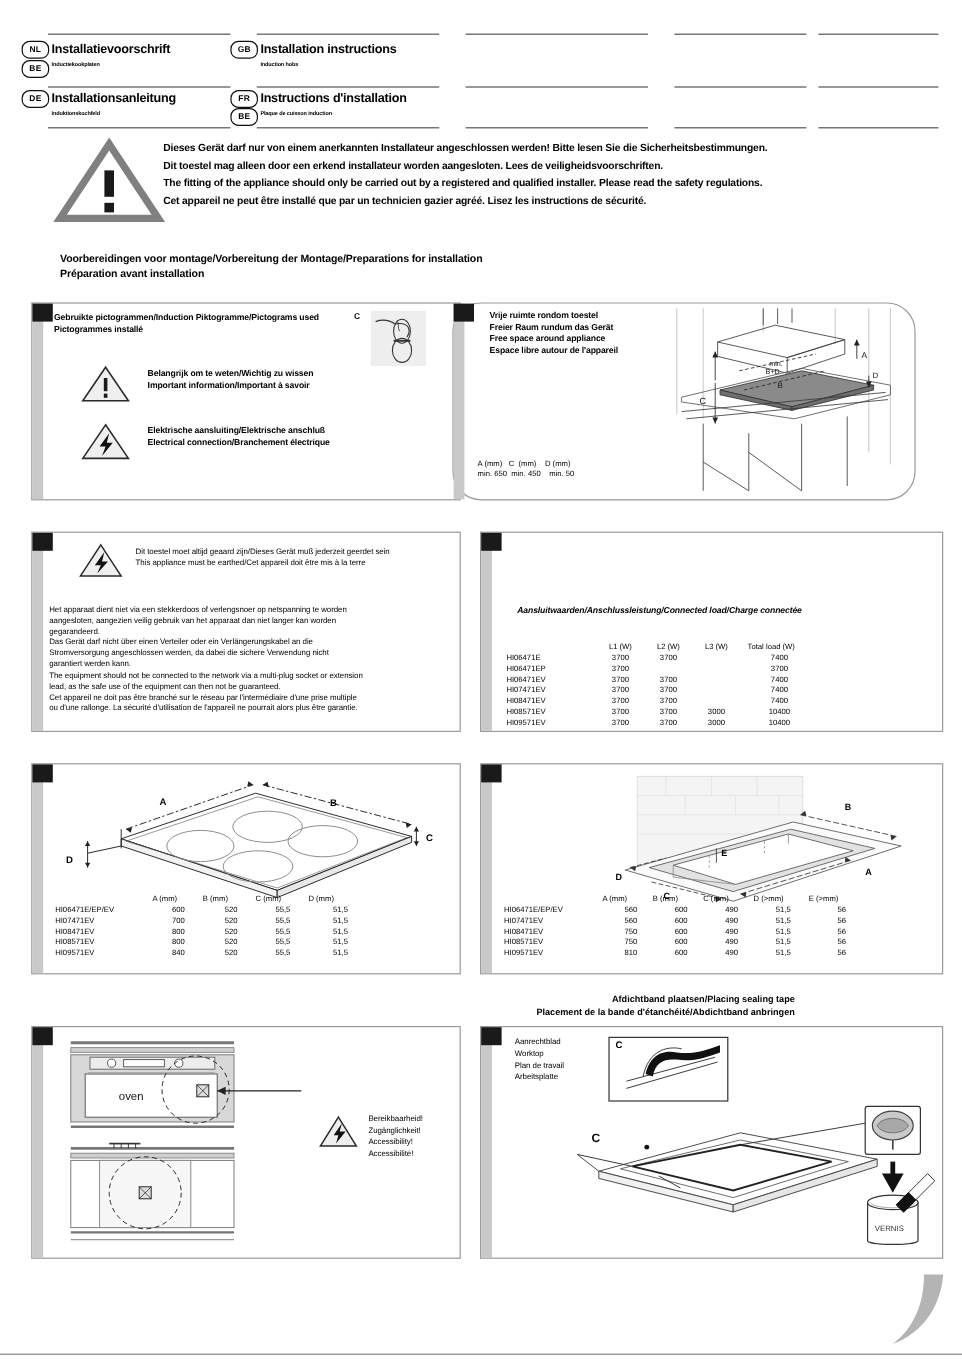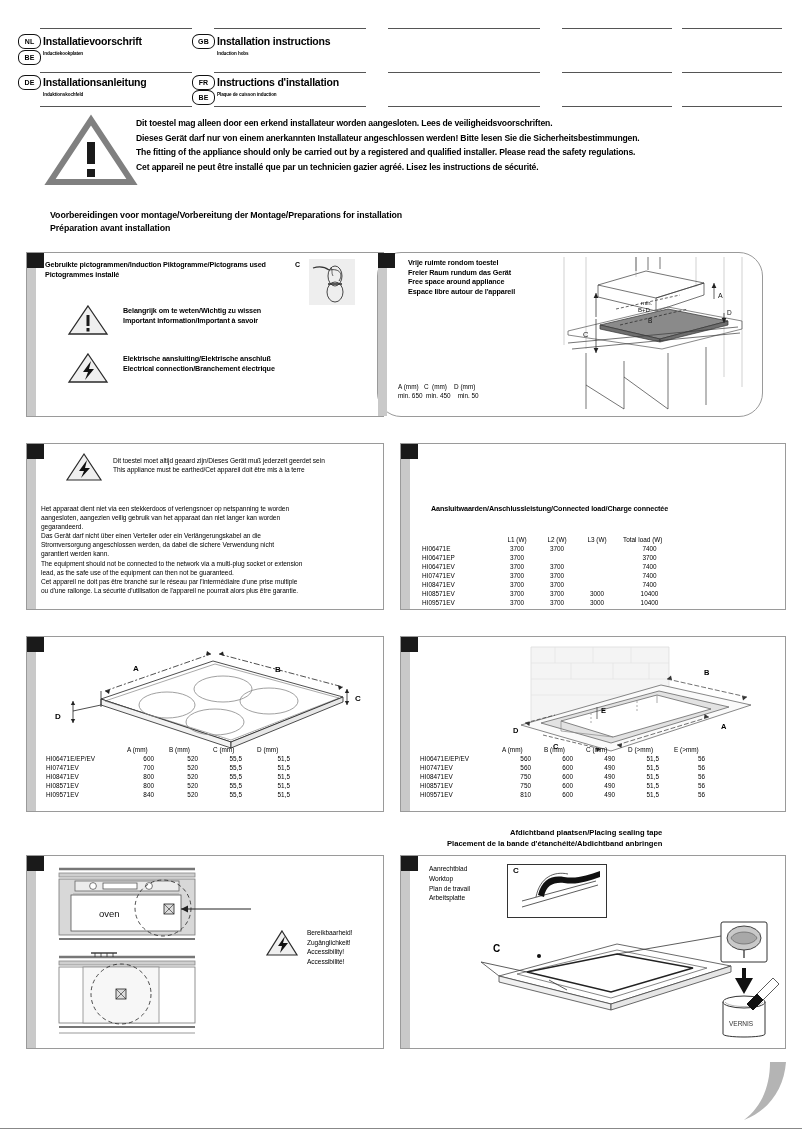--- a/index.html
+++ b/index.html
@@ -77,22 +77,22 @@
     <div class="hsub" style="left:199px;top:66px;">Plaque de cuisson induction</div>
   </div>
 
   <div class="warnbox">
     <svg width="90" height="70" style="position:absolute;left:22px;top:0px;">
       <polygon points="45,4 86,66 4,66" fill="none" stroke="#808080" stroke-width="6"></polygon>
       <rect x="41" y="26" width="8" height="22" fill="#1a1a1a"></rect>
       <rect x="41" y="53" width="8" height="8" fill="#1a1a1a"></rect>
     </svg>
     <div class="warn-txt">
+      <div>Dieses Gerät darf nur von einem anerkannten Installateur angeschlossen werden! Bitte lesen Sie die Sicherheitsbestimmungen.</div>
       <div>Dit toestel mag alleen door een erkend installateur worden aangesloten. Lees de veiligheidsvoorschriften.</div>
-      <div>Dieses Gerät darf nur von einem anerkannten Installateur angeschlossen werden! Bitte lesen Sie die Sicherheitsbestimmungen.</div>
       <div>The fitting of the appliance should only be carried out by a registered and qualified installer. Please read the safety regulations.</div>
       <div>Cet appareil ne peut être installé que par un technicien gazier agréé. Lisez les instructions de sécurité.</div>
     </div>
   </div>
 
   <div class="sec-h">
     <div>Voorbereidingen voor montage/Vorbereitung der Montage/Preparations for installation</div>
     <div>Préparation avant installation</div>
   </div>
 
@@ -217,21 +217,21 @@
       <div>The equipment should not be connected to the network via a multi-plug socket or extension</div>
       <div>lead, as the safe use of the equipment can then not be guaranteed.</div>
       <div>Cet appareil ne doit pas être branché sur le réseau par l'intermédiaire d'une prise multiple</div>
       <div>ou d'une rallonge. La sécurité d'utilisation de l'appareil ne pourrait alors plus être garantie.</div>
     </div>
   </div>
 
   <div class="panel" style="left:400px;top:443px;width:384px;height:165px;">
     <div class="grayedge"></div>
     <div class="blk"></div>
-    <div class="ptxt" style="left:30px;top:60px;">Aansluitwaarden/Anschlussleistung/Connected load/Charge connectée</div>
+    <div class="ptxt" style="left:30px;top:60px;font-style:italic;">Aansluitwaarden/Anschlussleistung/Connected load/Charge connectée</div>
 
     <table style="position:absolute;left:20px;top:92px;border-collapse:collapse;font-size:6.4px;">
       <thead>
         <tr>
           <th style="width:72px;text-align:left;font-weight:normal;padding:0 4px 1px 0;"></th>
           <th style="width:34px;text-align:center;font-weight:normal;padding:0 3px 1px 3px;">L1 (W)</th>
           <th style="width:34px;text-align:center;font-weight:normal;padding:0 3px 1px 3px;">L2 (W)</th>
           <th style="width:34px;text-align:center;font-weight:normal;padding:0 3px 1px 3px;">L3 (W)</th>
           <th style="width:56px;text-align:left;font-weight:normal;padding:0 3px 1px 6px;">Total load (W)</th>
         </tr>

